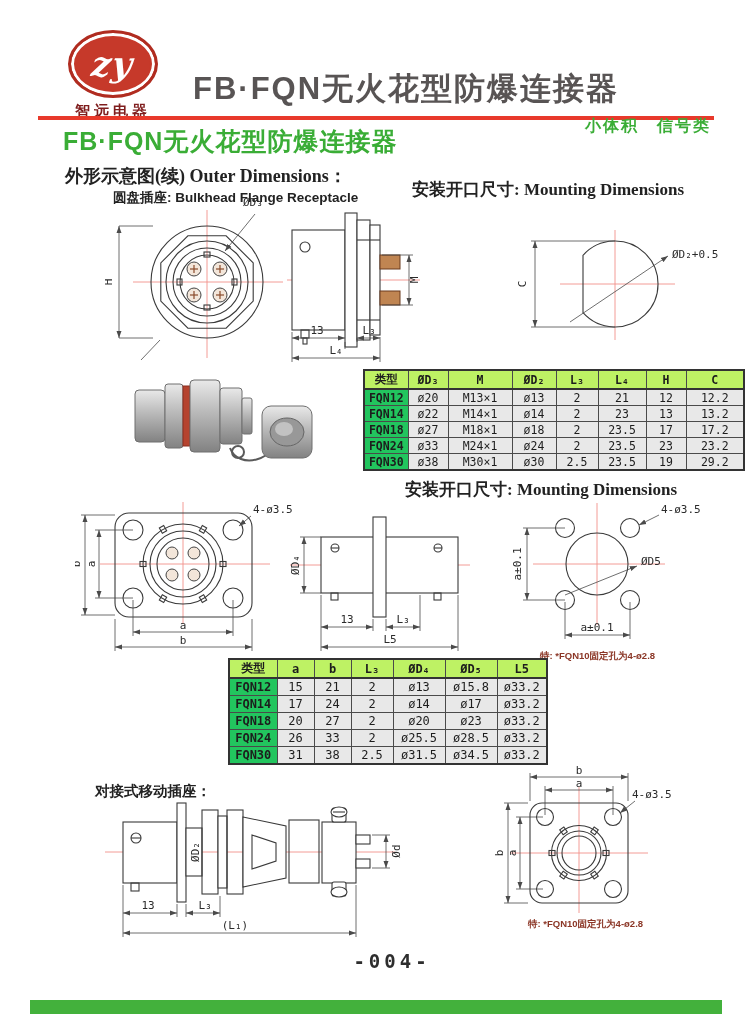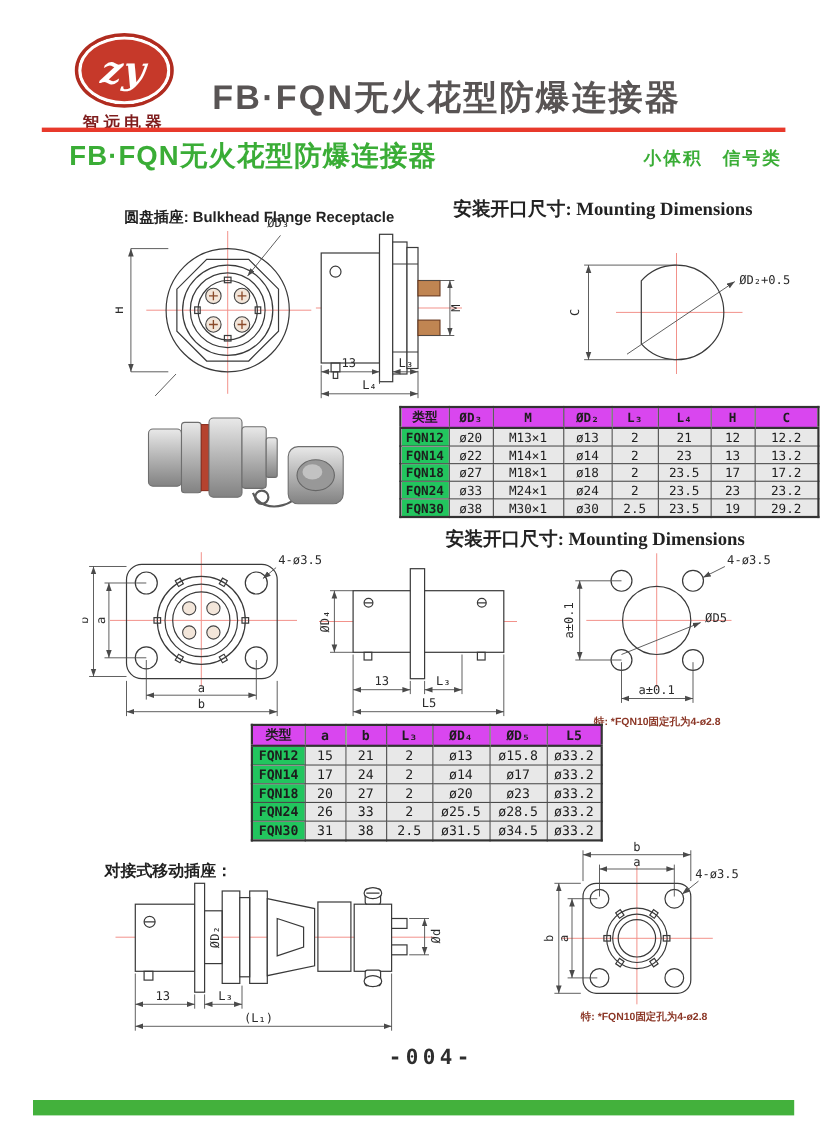--- a/index.html
+++ b/index.html
@@ -26,21 +26,21 @@
   .h-med{color:#222;font-size:17px;font-weight:600;white-space:nowrap;font-family:"Liberation Serif","DejaVu Serif",serif;}
   .h-small{color:#222;font-size:13.5px;font-weight:700;white-space:nowrap;}
   .note-text{color:#8b3626;font-size:9.5px;font-weight:700;white-space:nowrap;}
   .footer-num{color:#2e2e2e;font-size:19px;font-weight:700;letter-spacing:4px;}
   .green-bar{background:#43b13c;}
 
   
   table{border-collapse:collapse;table-layout:fixed;border:2px solid #333;
         font-family:"DejaVu Sans Mono",monospace;}
   th,td{border:1px solid #4a4a4a;text-align:center;padding:0;white-space:nowrap;overflow:hidden;color:#1d1d1d;}
-  thead th{background:#d946ef;border-bottom:2px solid #333;font-weight:700;}
+  thead th{background:#bef264;border-bottom:2px solid #333;font-weight:700;}
   tbody td{background:#e8e8e8;}
   tbody td:first-child{background:#22c55e;font-weight:700;}
   .t1{font-size:11.5px;}  .t1 th{height:17px;} .t1 td{height:15px;}
   .t2{font-size:12px;}    .t2 th{height:17px;} .t2 td{height:16px;}
 
   
   svg text{font-family:"DejaVu Sans Mono",monospace;font-size:11px;fill:#2b2b2b;}
   .out{stroke:#3a3a3a;stroke-width:1.1;fill:none;}
   .outw{stroke:#3a3a3a;stroke-width:1.1;fill:#fff;}
   .dim{stroke:#4a4a4a;stroke-width:0.8;fill:none;}
@@ -74,22 +74,23 @@
   <div class="abs" style="left:68px;top:30px;">
     <div class="logo-ellipse">
       <span class="logo-monogram">zy</span>
     </div>
     <div class="logo-company" style="margin-top:4px;text-align:center;">智远电器</div>
   </div>
   <div class="abs header-title" style="left:193px;top:68px;">FB·FQN无火花型防爆连接器</div>
   <div class="abs red-rule" style="left:38px;top:116px;width:676px;"></div>
 
   <div class="abs green-title" style="left:63px;top:125px;">FB·FQN无火花型防爆连接器</div>
-  <div class="abs green-tags" style="left:585px;top:134px;text-align:center;"><span>小体积</span><span class="tag-gap"></span><span>信号类</span></div>
-
+  <div class="abs green-tags" style="left:585px;top:116px;text-align:center;"><span>小体积</span><span class="tag-gap"></span><span>信号类</span></div>
+
+  <div class="abs h-big" style="left:65px;top:164px;">外形示意图(续) Outer Dimensions：</div>
   <div class="abs h-small" style="left:113px;top:189px;">圆盘插座: Bulkhead Flange Receptacle</div>
   <div class="abs h-med" style="left:412px;top:178px;">安装开口尺寸: Mounting Dimensions</div>
 
   <svg class="abs" style="left:105px;top:190px;" width="185" height="178" viewBox="0 0 185 178">
     <line class="cl" x1="28" y1="92" x2="178" y2="92"></line>
     <line class="cl" x1="102" y1="20" x2="102" y2="168"></line>
     <circle class="out" cx="102" cy="92" r="56"></circle>
     <polygon class="out" points="148.2,72.9 121.1,45.8 82.9,45.8 55.8,72.9 55.8,111.1 82.9,138.2 121.1,138.2 148.2,111.1"></polygon>
     <circle class="out" cx="102" cy="92" r="41"></circle>
     <circle class="out" cx="102" cy="92" r="34"></circle>

